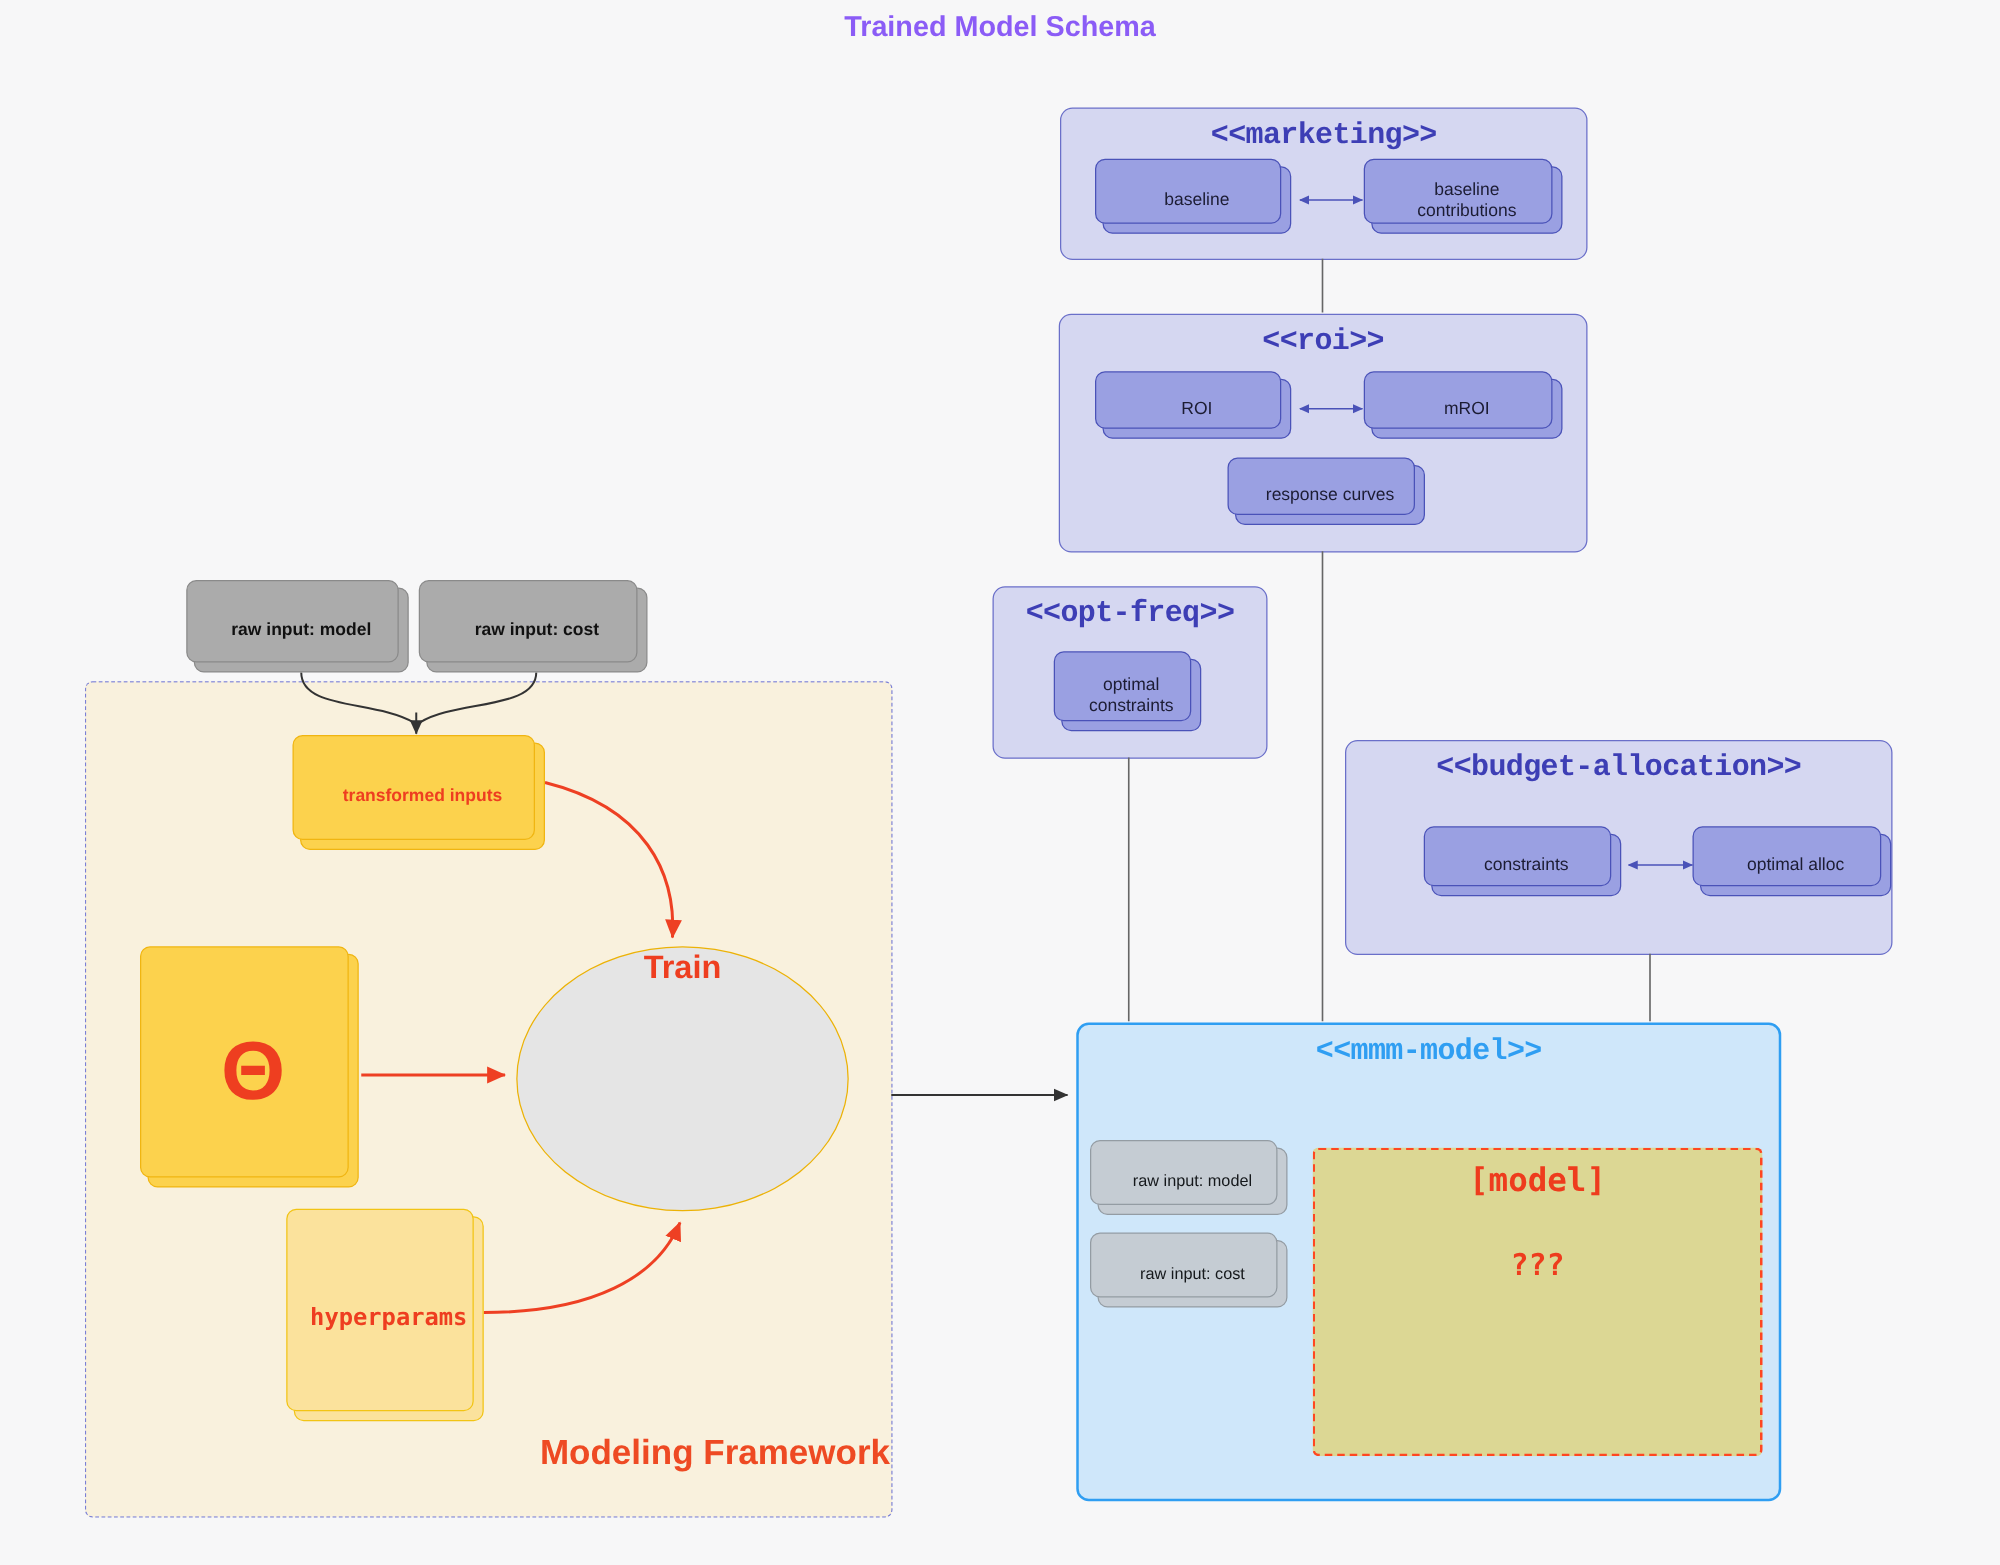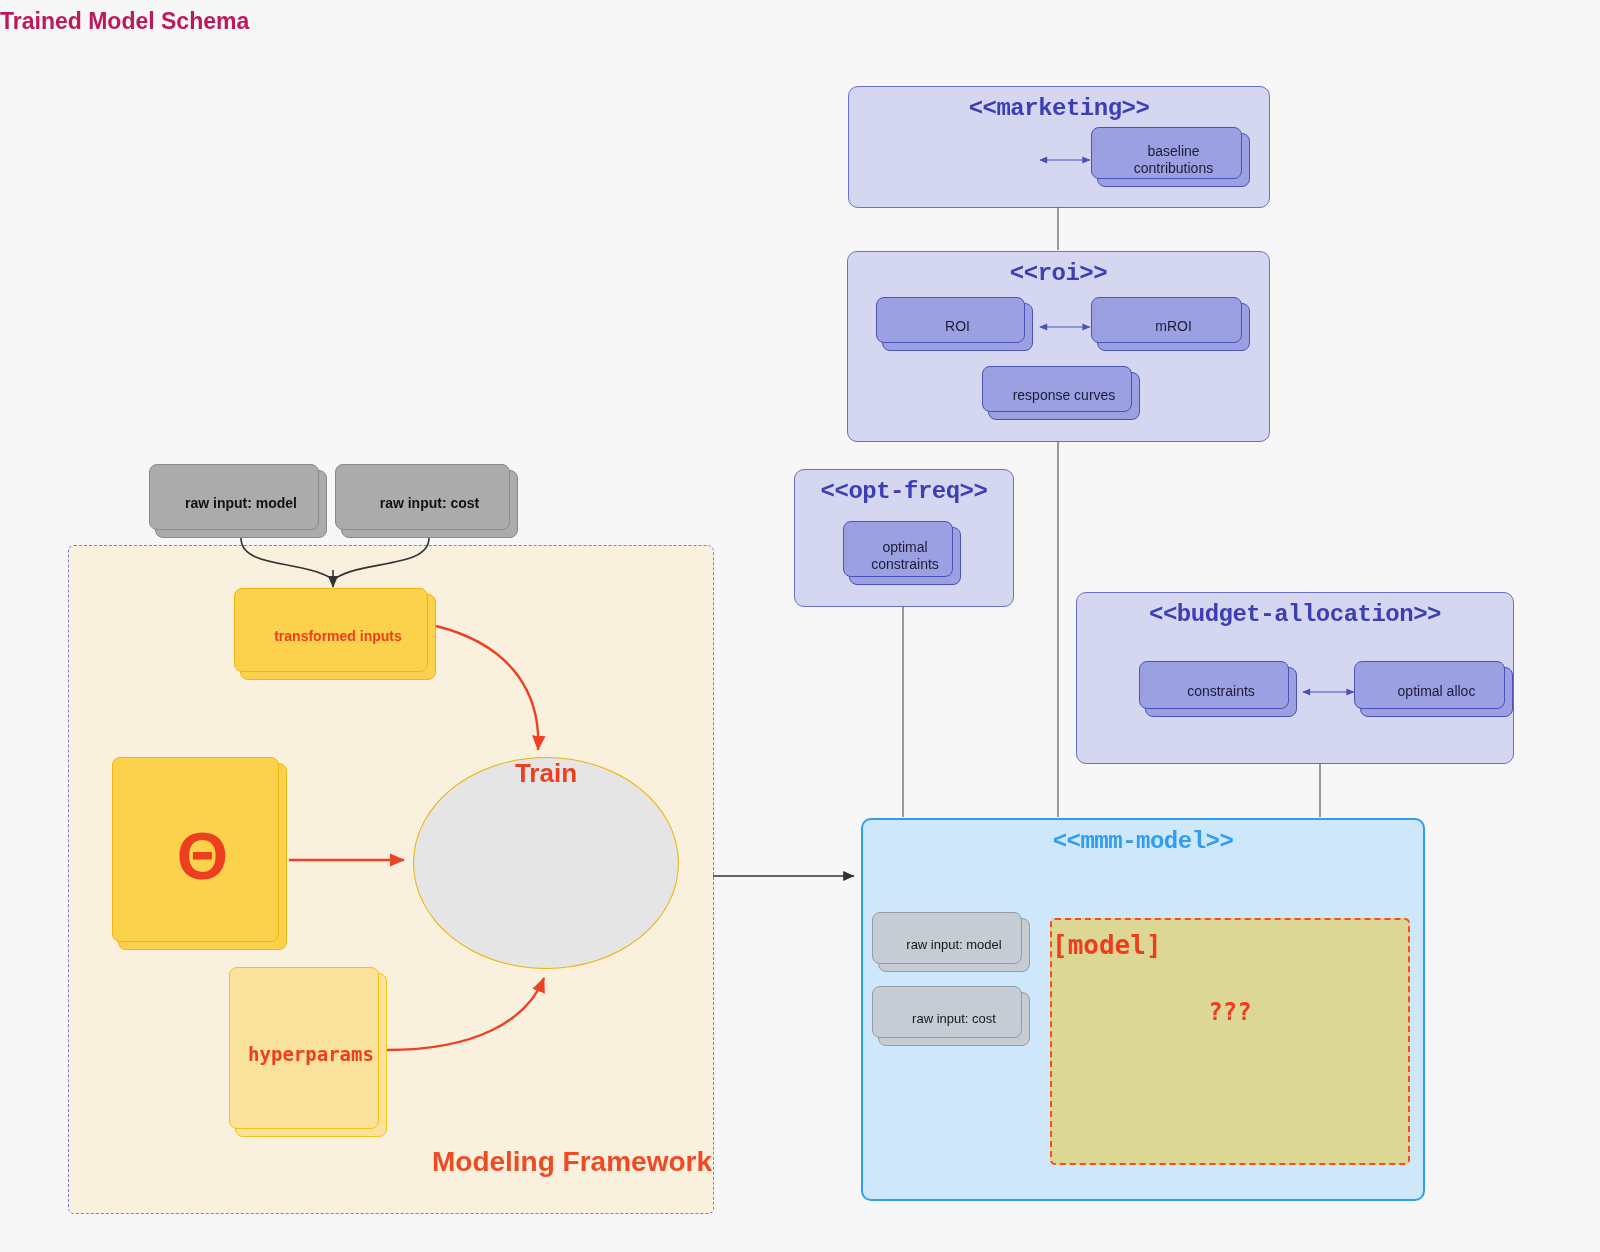--- a/index.html
+++ b/index.html
@@ -1,30 +1,30 @@
 <!DOCTYPE html>
 <html><head>
 <meta charset="utf-8">
 <style>
   html,body{margin:0;padding:0;background:#f7f7f8;}
   .canvas{position:relative;width:1600px;height:1252px;background:#f7f7f8;
           font-family:"Liberation Sans",sans-serif;overflow:hidden;}
-  .page-title{position:absolute;left:0;right:0;top:8px;
-              font-size:23px;font-weight:bold;color:#be185d;}
+  .page-title{position:absolute;left:0;right:0;top:8px;text-align:center;
+              font-size:23px;font-weight:bold;color:#8b5cf6;}
   
   .pkg{position:absolute;background:#d5d7f1;border:1.5px solid #6a6fc9;border-radius:10px;}
   .pkg-title{position:absolute;left:0;width:100%;top:8px;text-align:center;
              font-family:Liberation Mono, monospace;font-weight:bold;
              font-size:24px;letter-spacing:-0.5px;color:#3d3eb5;}
   .pkg.mmm{background:#cfe7fa;border:2px solid #2f9ef2;}
   .pkg.mmm .pkg-title{color:#2f9ef2;}
   .framework{position:absolute;background:#f9f1dd;border:1.5px dashed #7b80d6;border-radius:6px;}
   .fw-label{position:absolute;text-align:center;font-size:28px;font-weight:bold;color:#ee4a23;}
   .model-dashed{position:absolute;background:#dcd794;border:2.5px dashed #ff4721;border-radius:5px;}
-  .model-title{position:absolute;left:0;width:100%;top:10px;
+  .model-title{position:absolute;left:0;width:100%;top:10px;text-align:center;
                font-family:"DejaVu Sans Mono",monospace;font-weight:bold;font-size:26px;color:#ee3c1d;}
   .model-q{position:absolute;left:0;width:100%;top:78px;text-align:center;
            font-family:"DejaVu Sans Mono",monospace;font-weight:bold;font-size:24px;color:#ee3c1d;}
   
   .node{position:absolute;display:flex;align-items:center;justify-content:center;text-align:center;
         border-radius:8px;background:var(--fill);border:1.5px solid var(--bdr);
         color:#1c1c33;font-size:14px;line-height:1.25;z-index:0;padding:2px 8px;box-sizing:border-box;}
   .stack::before{content:"";position:absolute;left:-7px;top:-7px;width:100%;height:100%;
         box-sizing:border-box;border-radius:inherit;background:var(--fill);
         border:1.5px solid var(--bdr);z-index:-1;}
@@ -104,20 +104,21 @@
     <path class="e-black" d="M713,876 L854,876" marker-end="url(#ab)"></path>
     <path class="e-line" d="M1058,207 L1058,250"></path>
     <path class="e-line" d="M1058,441 L1058,817"></path>
     <path class="e-line" d="M903,606 L903,817"></path>
     <path class="e-line" d="M1320,763 L1320,817"></path>
     <path class="e-pu" d="M1040,160 L1090,160" marker-start="url(#apl)" marker-end="url(#apr)"></path>
     <path class="e-pu" d="M1040,327 L1090,327" marker-start="url(#apl)" marker-end="url(#apr)"></path>
     <path class="e-pu" d="M1303,692 L1354,692" marker-start="url(#apl)" marker-end="url(#apr)"></path>
   </svg>
 
+  <div class="node purple stack" style="left:882px;top:133px;width:151px;height:54px;">baseline</div>
   <div class="node purple stack" style="left:1097px;top:133px;width:153px;height:54px;">baseline contributions</div>
 
   <div class="node purple stack" style="left:882px;top:303px;width:151px;height:48px;">ROI</div>
   <div class="node purple stack" style="left:1097px;top:303px;width:153px;height:48px;">mROI</div>
   <div class="node purple stack" style="left:988px;top:372px;width:152px;height:48px;">response curves</div>
 
   <div class="node purple stack" style="left:849px;top:527px;width:112px;height:58px;">optimal constraints</div>
 
   <div class="node purple stack" style="left:1145px;top:667px;width:152px;height:50px;">constraints</div>
   <div class="node purple stack" style="left:1360px;top:667px;width:153px;height:50px;">optimal alloc</div>

